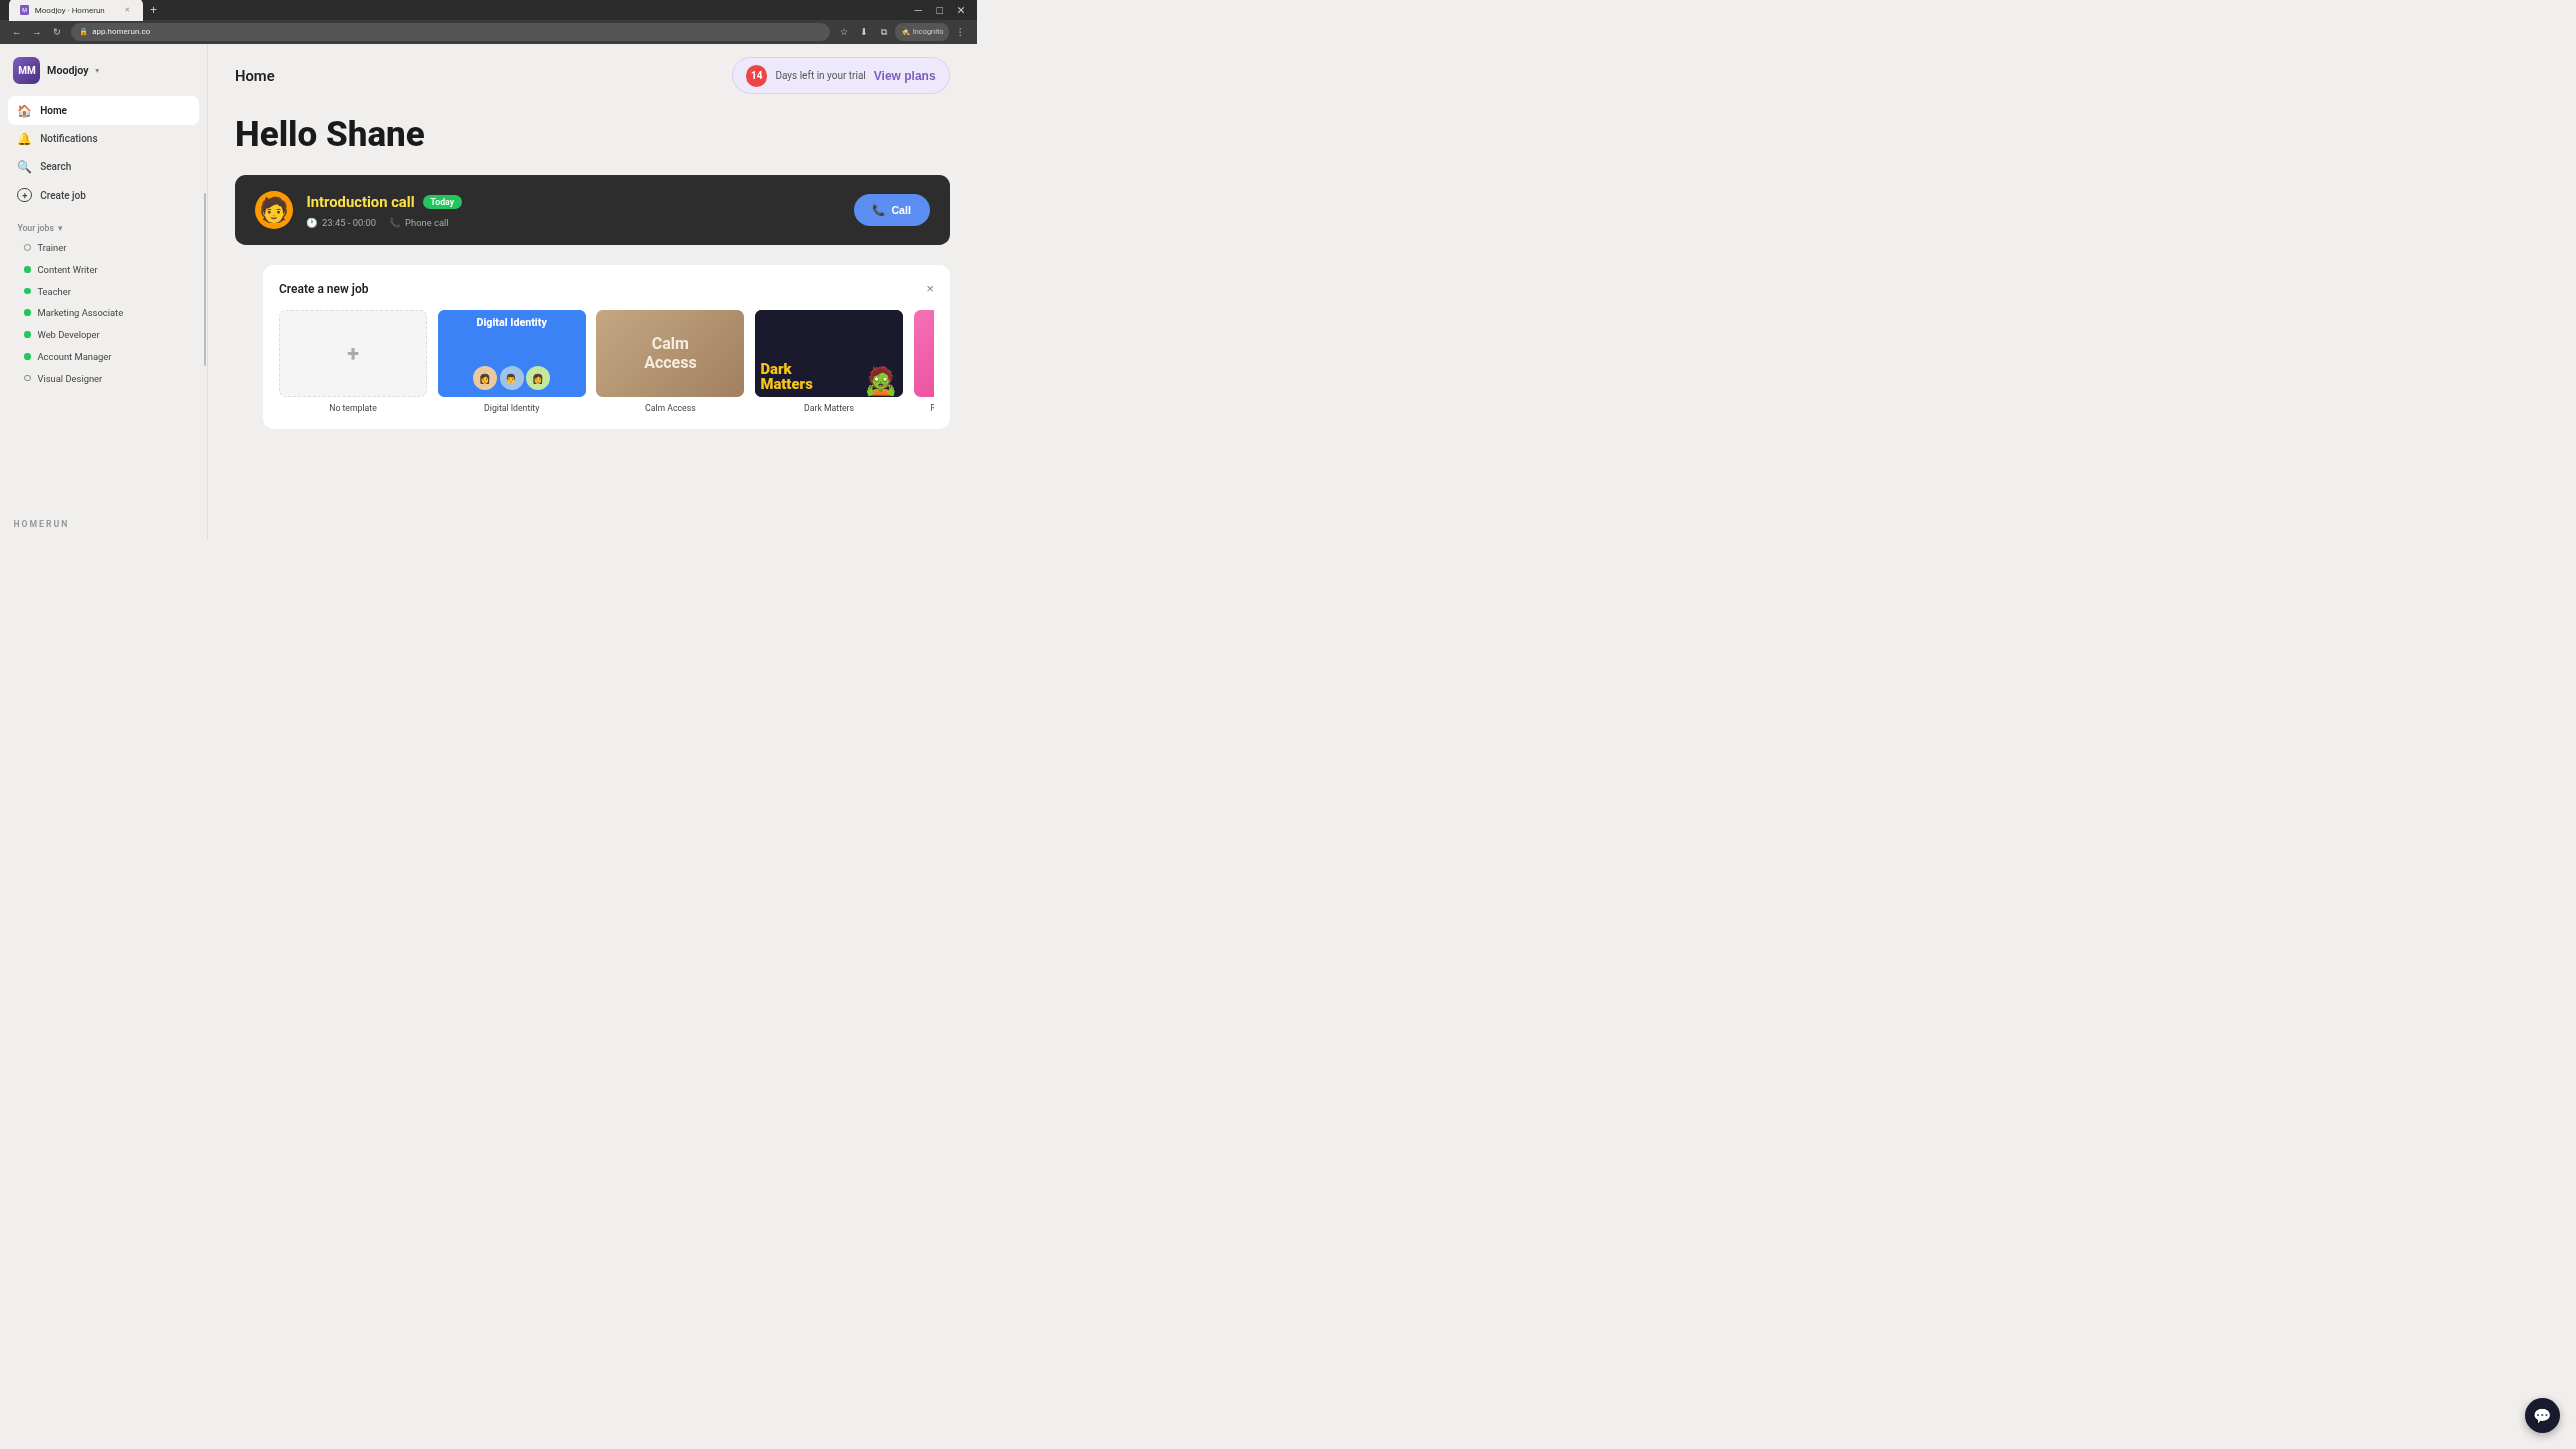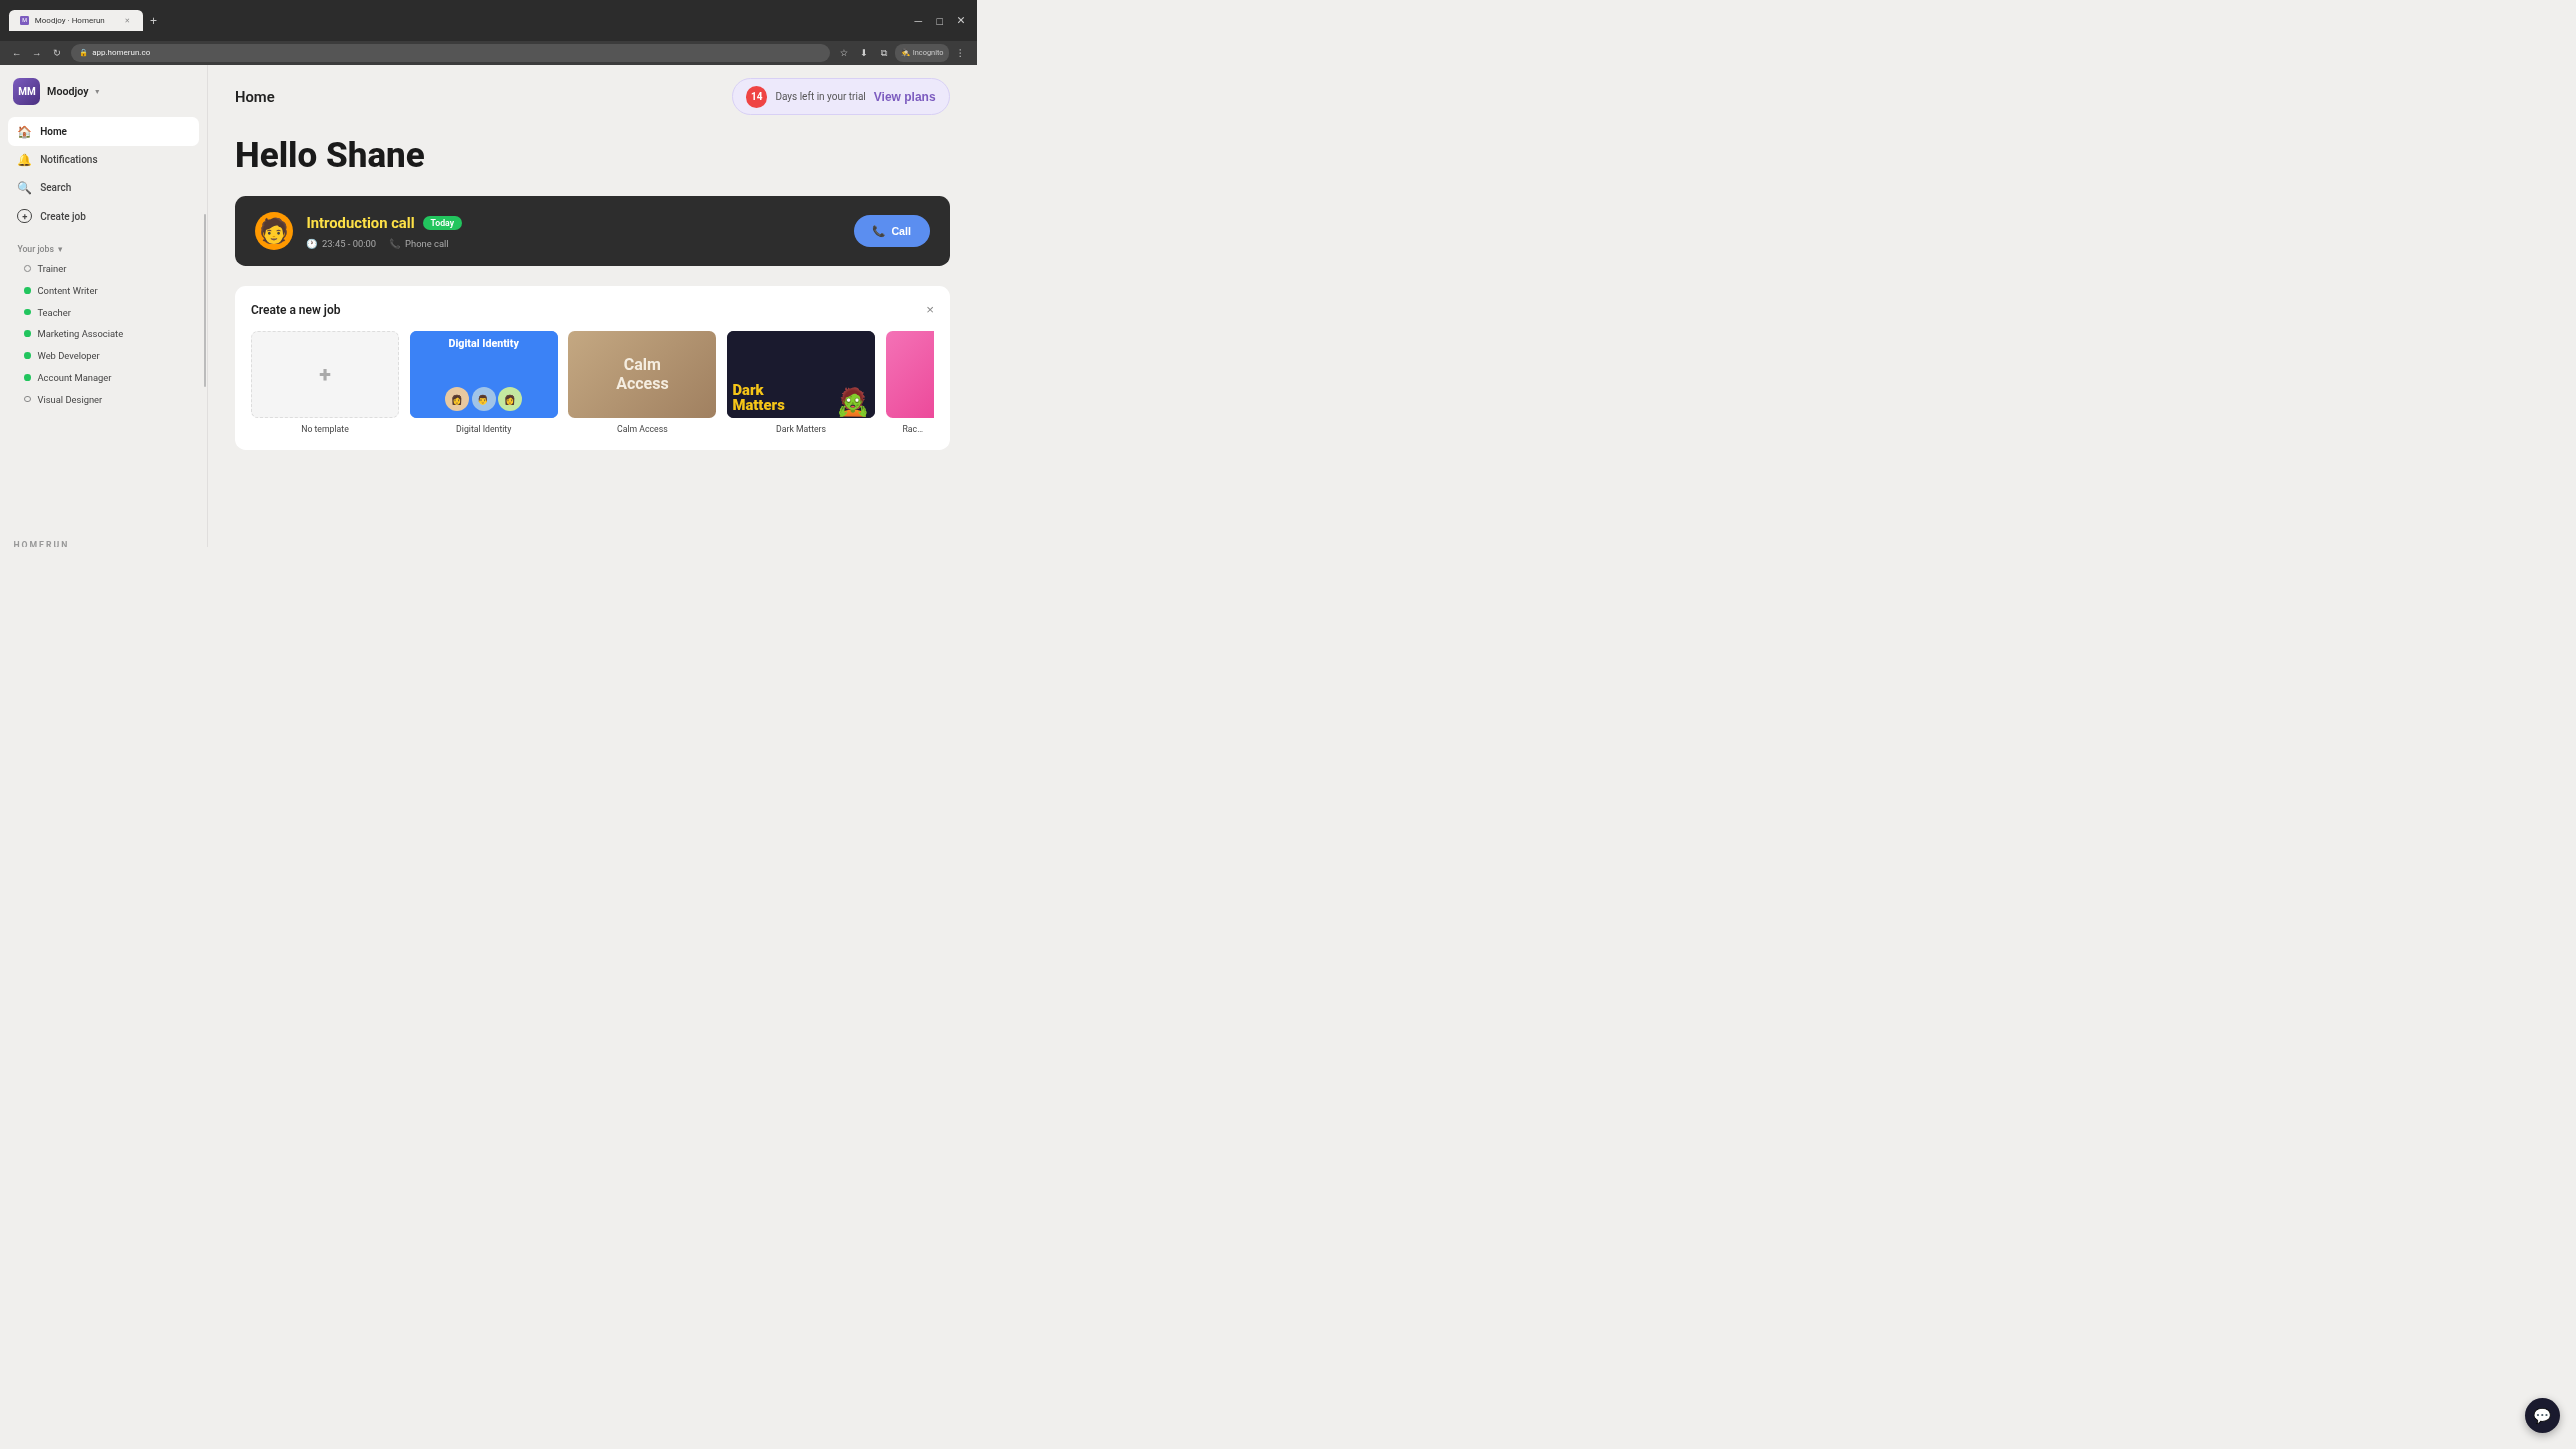--- a/index.html
+++ b/index.html
@@ -8,21 +8,21 @@
       background: #f0efed;
       width: 977px;
       height: 547px;
       overflow: hidden;
       font-size: 9.4px;
     }
 
     
     .browser-chrome {
       background: #2c2c2c;
-      height: 41px;
+      height: 20px;
       display: flex;
       align-items: center;
       padding: 0 8px;
       gap: 5.4px;
     }
     .browser-controls {
       display: flex;
       align-items: center;
       gap: 4px;
     }
@@ -416,20 +416,21 @@
       gap: 5.4px;
       white-space: nowrap;
     }
 
     
     .create-job-section {
       background: white;
       border-radius: 10.7px;
       padding: 16px;
       position: relative;
+      margin-left: 28px;
     }
     .create-job-header {
       display: flex;
       align-items: center;
       justify-content: space-between;
       margin-bottom: 13.4px;
     }
     .create-job-title {
       font-size: 12px;
       font-weight: 600;

